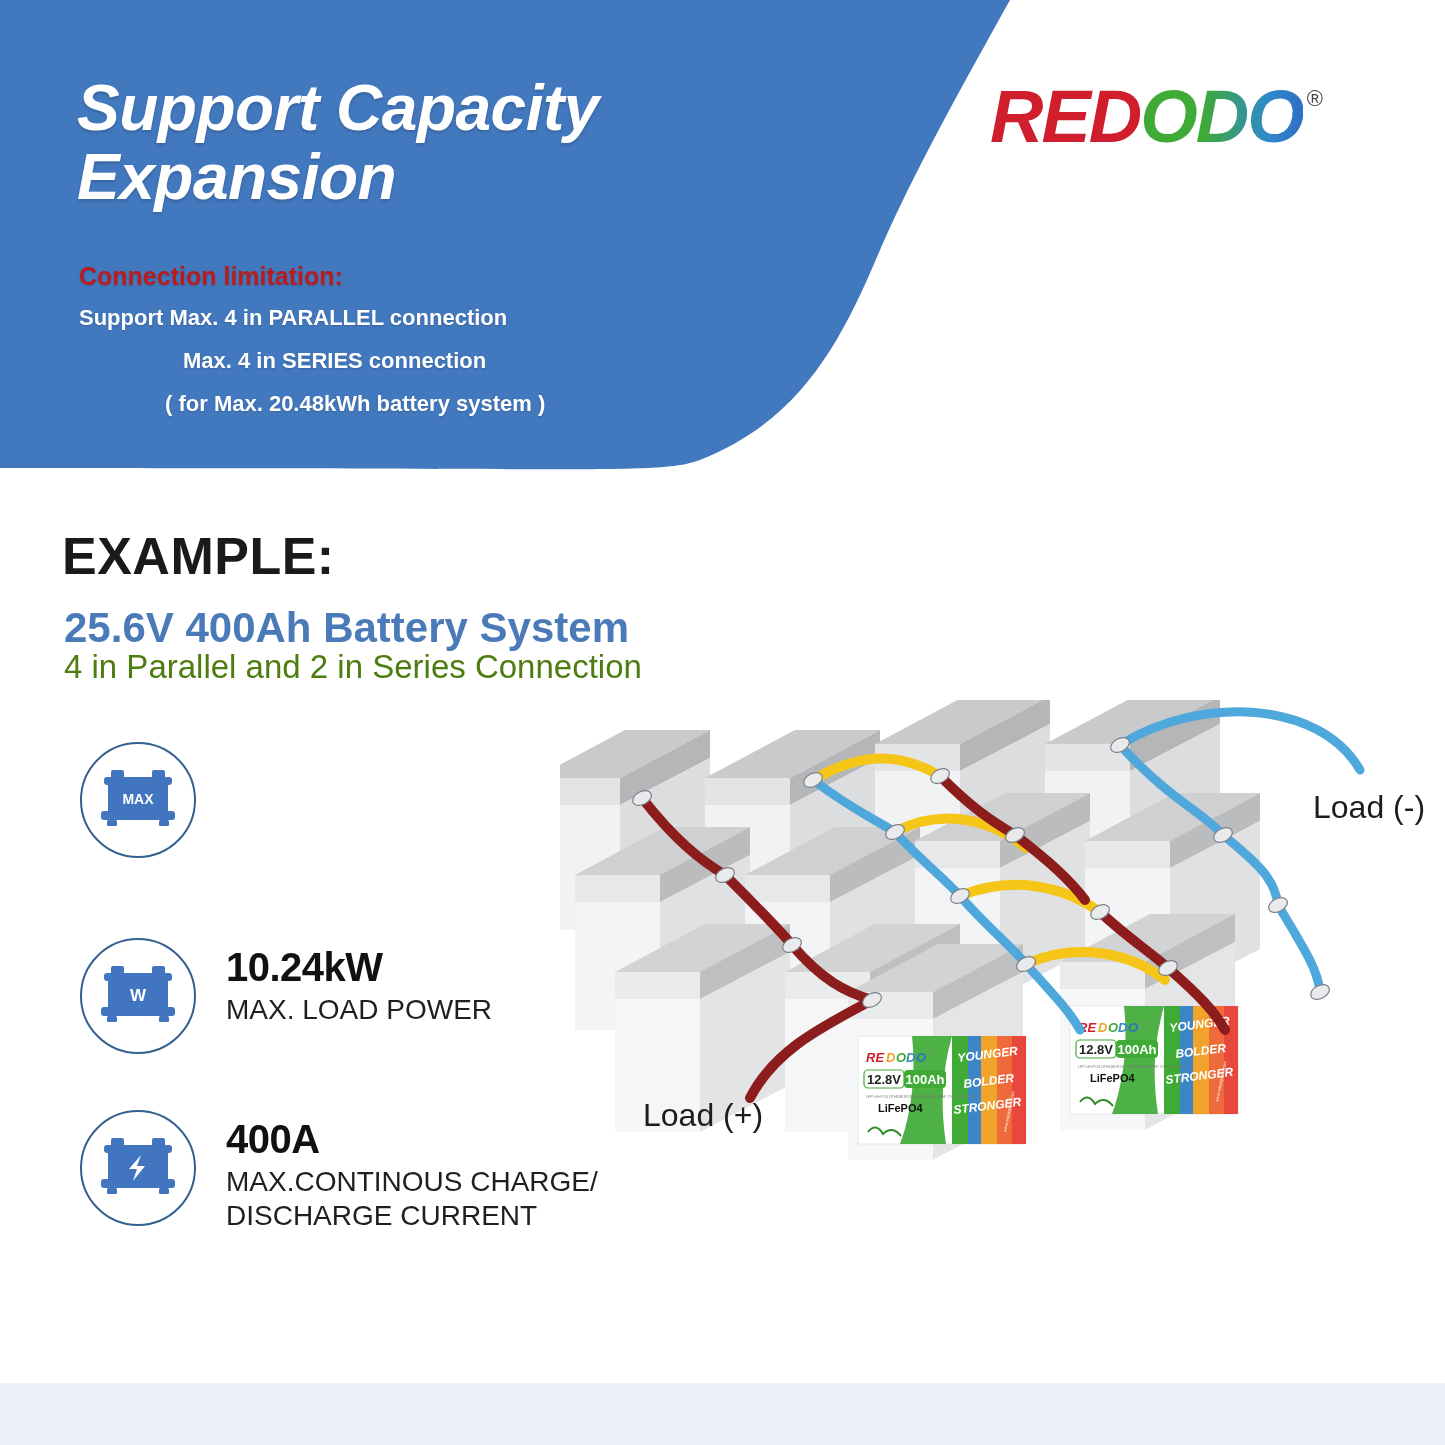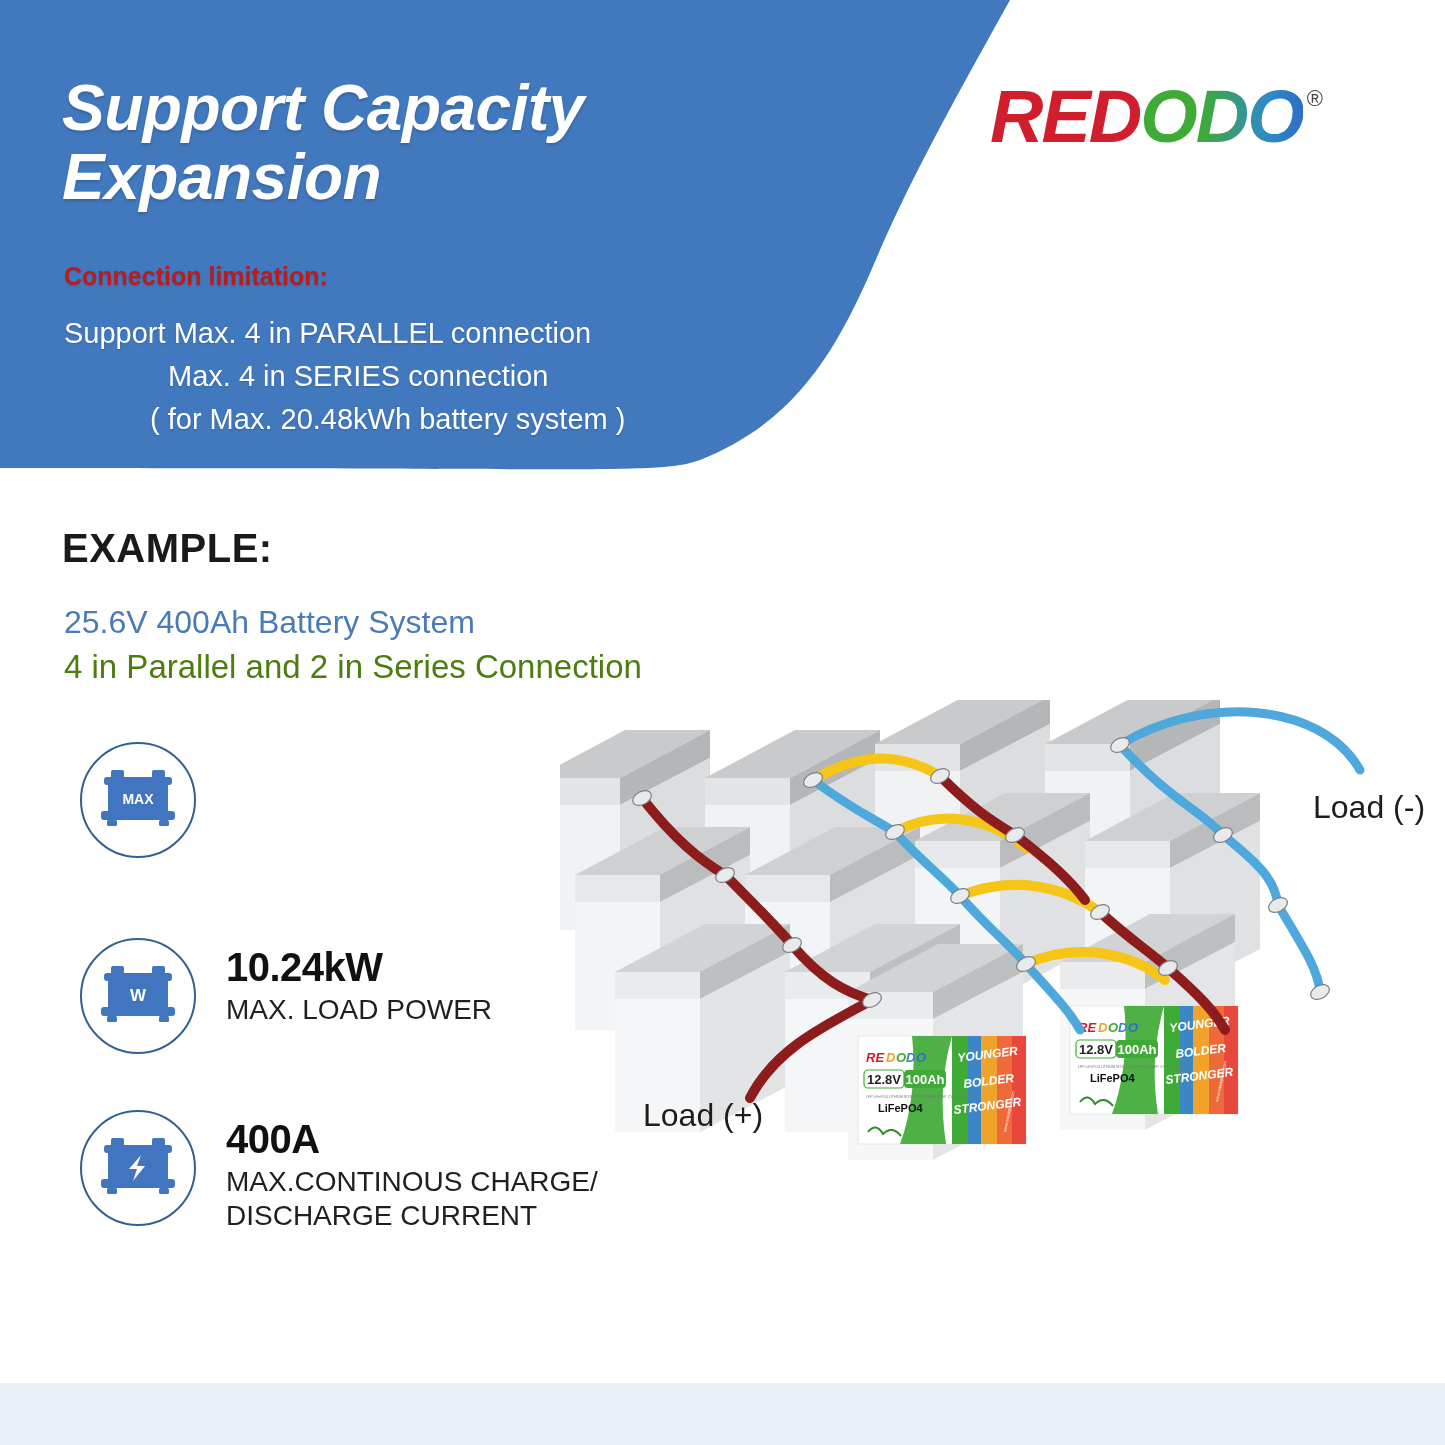--- a/index.html
+++ b/index.html
@@ -11,38 +11,38 @@
   }
 
   
   #header-band{
     position:absolute;left:0;top:0;width:1445px;height:470px;
     pointer-events:none;
   }
   #header-band svg{display:block;}
 
   #header-content{
-    position:absolute;left:0;top:0;width:900px;height:470px;padding-left:46px;
+    position:absolute;left:15px;top:0;width:900px;height:470px;padding-left:46px;
   }
   #hero-title{
     position:absolute;left:62px;top:74px;width:760px;
     color:#ffffff;
     font-size:64px;line-height:1.08;
     font-weight:bold;font-style:italic;
     letter-spacing:-0.5px;
     text-shadow:0 2px 3px rgba(0,0,0,0.18);
   }
   #conn-label{
     position:absolute;left:64px;top:262px;
     color:#b91c1c;font-size:25px;font-weight:bold;
     text-shadow:0 1px 2px rgba(0,0,0,0.18);
   }
   .conn-line{
-    position:absolute;color:#ffffff;font-weight:normal;font-size:29px;
-    text-shadow:0 1px 2px rgba(0,0,0,0.18);white-space:nowrap;margin-top:12px;
+    position:absolute;color:#ffffff;font-weight:bold;font-size:22px;
+    text-shadow:0 1px 2px rgba(0,0,0,0.18);white-space:nowrap;
   }
   #conn-l1{left:64px;top:305px;}
   #conn-l2{left:168px;top:348px;}
   #conn-l3{left:150px;top:391px;}
 
   
   #brand-logo{
     position:absolute;left:990px;top:80px;
     display:flex;align-items:flex-start;justify-content:space-between;
   }
@@ -56,25 +56,25 @@
     -webkit-background-clip:text;background-clip:text;
     color:transparent;-webkit-text-fill-color:transparent;
   }
   #logo-reg{
     font-size:22px;color:#444;margin-left:4px;margin-top:6px;
   }
 
   
   #example-heading{
     position:absolute;left:62px;top:526px;
-    font-size:40px;font-weight:bold;color:#1a1a1a;letter-spacing:0.5px;
+    font-size:52px;font-weight:bold;color:#1a1a1a;letter-spacing:0.5px;
   }
   #example-sub{
     position:absolute;left:64px;top:604px;
-    font-size:32px;color:#4a7ab8;font-weight:normal;
+    font-size:42px;color:#4a7ab8;font-weight:bold;
   }
   #example-sub2{
     position:absolute;left:64px;top:648px;
     font-size:33px;color:#4d7c0f;
   }
 
   
   #spec-list{position:absolute;left:80px;top:742px;width:520px;}
   .spec-row{position:absolute;display:flex;align-items:flex-start;}
   #spec-row-0{top:0;}

